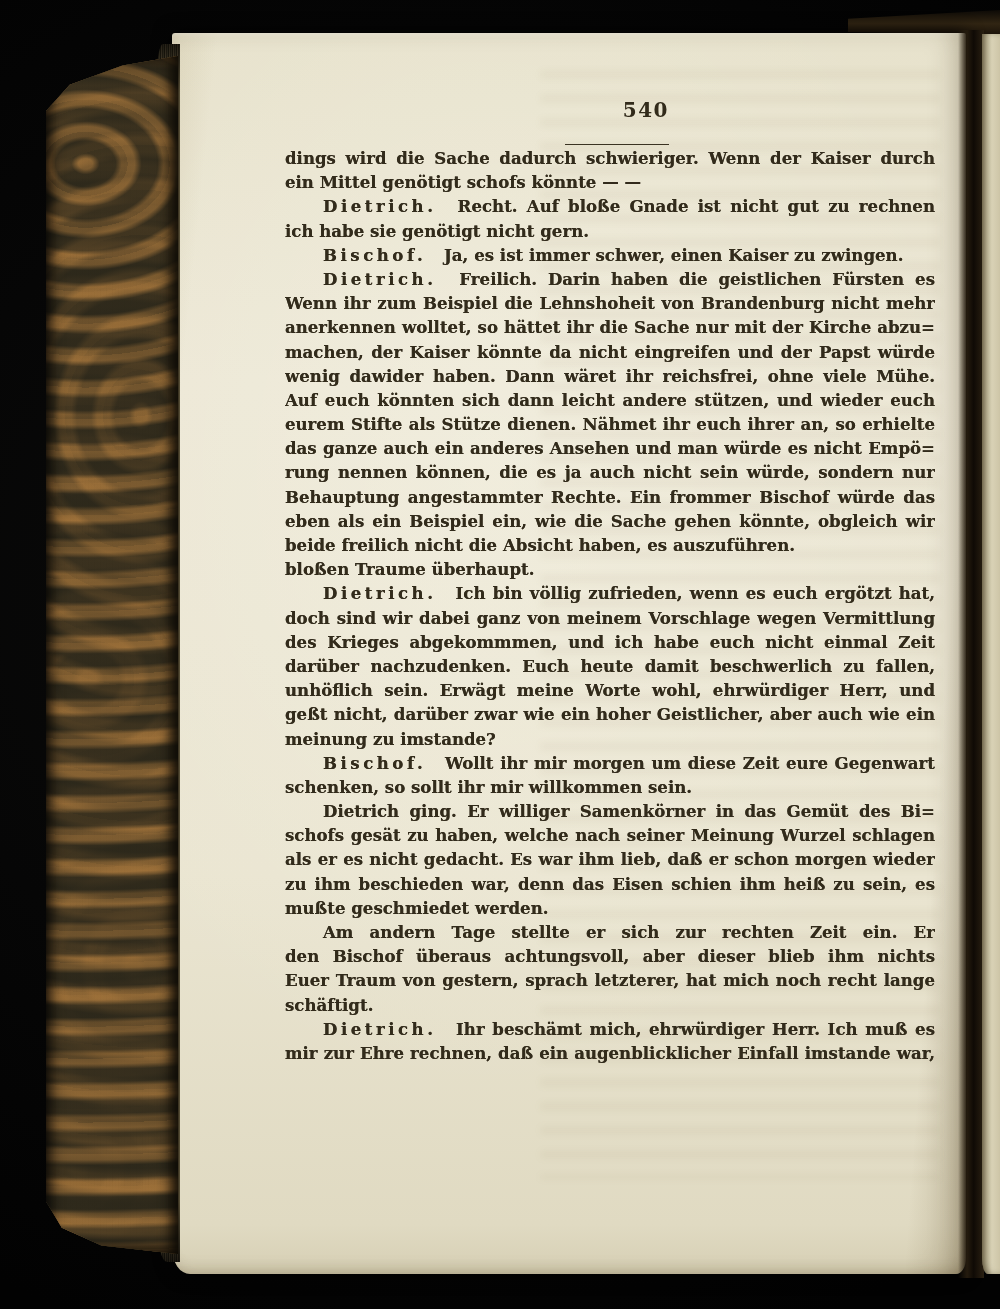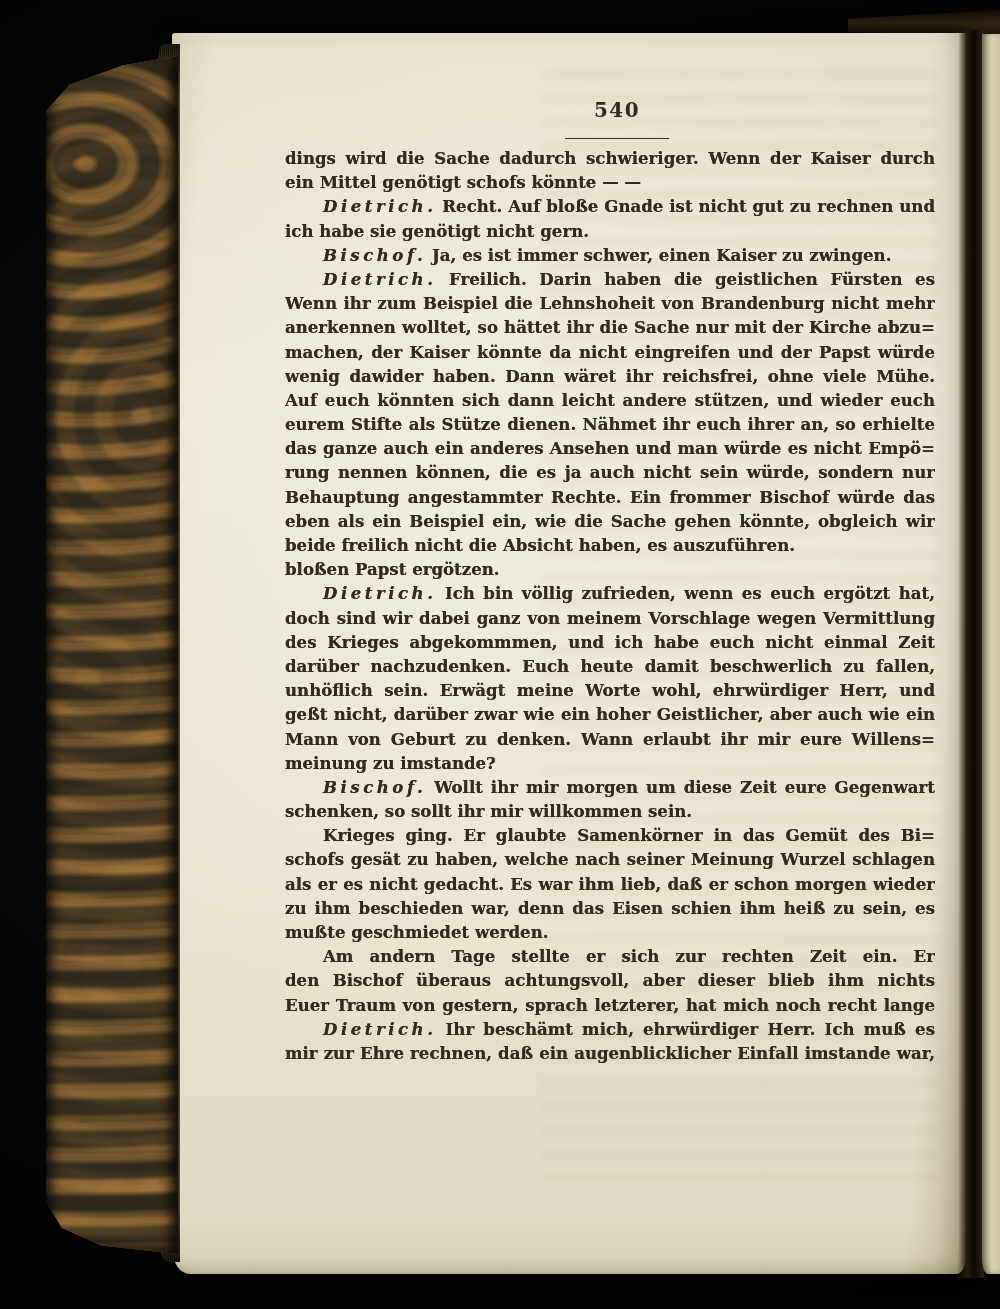--- a/index.html
+++ b/index.html
@@ -69,38 +69,38 @@
   }
   
   .cover-top{
     position:absolute;left:848px;top:10px;width:152px;height:25px;z-index:1;
     background:linear-gradient(180deg,#0d0a06 0%,#312513 55%,#1a1209 100%);
     clip-path:polygon(0 35%, 100% 0, 100% 100%, 0 88%);
   }
   
   .pageno-wrap{
     position:absolute;left:565px;top:100px;width:104px;z-index:8;
-    text-align:center;color:#322b1b;
+    text-align:right;color:#322b1b;
     border-bottom:1.6px solid #3a3322;
-    padding-bottom:17px;
+    padding-bottom:23px;
   }
   .pageno{font-size:20px;line-height:20px;letter-spacing:1.5px;font-weight:700;}
   
   #text-block{
     position:absolute;left:285px;top:146px;width:650px;z-index:8;
     color:#322b1b;font-weight:700;font-size:16.6px;
     text-shadow:0 0 0.5px rgba(50,43,27,0.8);
   }
   .line{
     height:24.2px;line-height:24.2px;overflow:hidden;
     text-align:justify;text-align-last:justify;
   }
   .line.para-end{text-align-last:left;}
   .line.indent{padding-left:38px;}
-  .speaker{letter-spacing:3.5px;margin-right:0;font-style:italic;}
+  .speaker{letter-spacing:3.5px;margin-right:12px;}
 </style>
 </head>
 <body>
 
 <div class="scene">
   <div class="cover-top"></div>
   <div class="page-main"></div>
   <div class="showthrough"></div>
   <div class="block-edge"></div>
   <div class="fore-edge"></div>
@@ -122,35 +122,35 @@
       <div class="line">anerkennen wolltet, so hättet ihr die Sache nur mit der Kirche abzu=</div>
       <div class="line">machen, der Kaiser könnte da nicht eingreifen und der Papst würde</div>
       <div class="line">wenig dawider haben.  Dann wäret ihr reichsfrei, ohne viele Mühe.</div>
       <div class="line">Auf euch könnten sich dann leicht andere stützen, und wieder euch und</div>
       <div class="line">eurem Stifte als Stütze dienen.  Nähmet ihr euch ihrer an, so erhielte</div>
       <div class="line">das ganze auch ein anderes Ansehen und man würde es nicht Empö=</div>
       <div class="line">rung nennen können, die es ja auch nicht sein würde, sondern nur eine</div>
       <div class="line">Behauptung angestammter Rechte.  Ein frommer Bischof würde das</div>
       <div class="line">eben als ein Beispiel ein, wie die Sache gehen könnte, obgleich wir</div>
       <div class="line para-end">beide freilich nicht die Absicht haben, es auszuführen.</div>
-      <div class="line para-end">bloßen Papst ergötzen.</div>
+      <div class="line para-end">bloßen Traume überhaupt.</div>
       <div class="line indent"><span class="speaker">Dietrich.</span> Ich bin völlig zufrieden, wenn es euch ergötzt hat,</div>
       <div class="line">doch sind wir dabei ganz von meinem Vorschlage wegen Vermittlung</div>
       <div class="line">des Krieges abgekommmen, und ich habe euch nicht einmal Zeit gelassen,</div>
       <div class="line">darüber nachzudenken.  Euch heute damit beschwerlich zu fallen, würde</div>
       <div class="line">unhöflich sein.  Erwägt meine Worte wohl, ehrwürdiger Herr, und ver=</div>
       <div class="line">geßt nicht, darüber zwar wie ein hoher Geistlicher, aber auch wie ein</div>
-      <div class="line">Mann von Geburt zu denken.  Wann erlaubt ihr mir eure Willens=</div>
       <div class="line para-end">meinung zu imstande?</div>
       <div class="line indent"><span class="speaker">Bischof.</span> Wollt ihr mir morgen um diese Zeit eure Gegenwart</div>
       <div class="line para-end">schenken, so sollt ihr mir willkommen sein.</div>
-      <div class="line indent">Krieges ging.  Er glaubte Samenkörner in das Gemüt des Bi=</div>
+      <div class="line indent">Dietrich ging.  Er williger Samenkörner in das Gemüt des Bi=</div>
       <div class="line">schofs gesät zu haben, welche nach seiner Meinung Wurzel schlagen</div>
       <div class="line">als er es nicht gedacht.  Es war ihm lieb, daß er schon morgen wieder</div>
       <div class="line">zu ihm beschieden war, denn das Eisen schien ihm heiß zu sein, es</div>
       <div class="line para-end">mußte geschmiedet werden.</div>
       <div class="line indent">Am andern Tage stellte er sich zur rechten Zeit ein.  Er behandelte</div>
       <div class="line">den Bischof überaus achtungsvoll, aber dieser blieb ihm nichts schuldig.</div>
       <div class="line">Euer Traum von gestern, sprach letzterer, hat mich noch recht lange be=</div>
+      <div class="line para-end">schäftigt.</div>
       <div class="line indent"><span class="speaker">Dietrich.</span> Ihr beschämt mich, ehrwürdiger Herr.  Ich muß es</div>
       <div class="line">mir zur Ehre rechnen, daß ein augenblicklicher Einfall imstande war,</div>
     </div>
 </div>
 
 </body></html>

